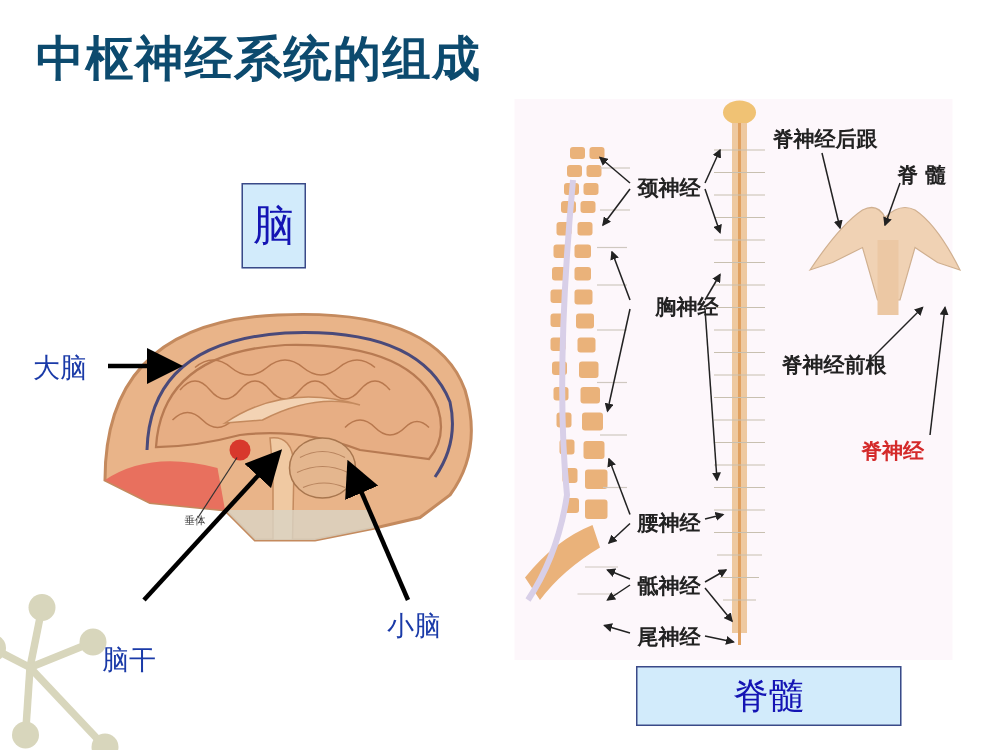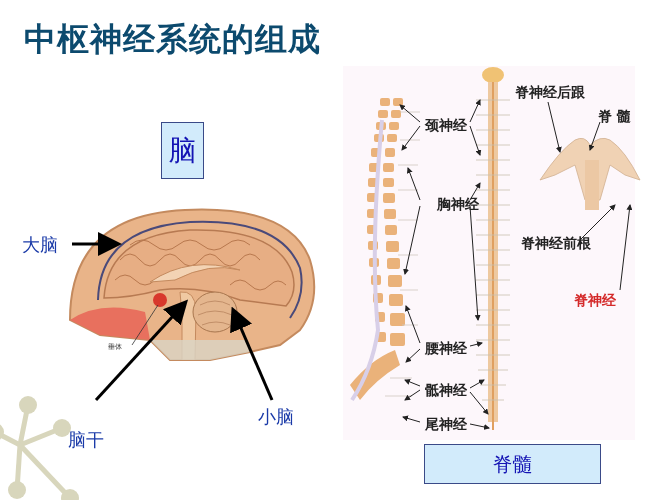--- a/index.html
+++ b/index.html
@@ -11,21 +11,21 @@
     .abs { position: absolute; }
     .title {
       left: 24px; top: 18px; font-size: 32px; color: #0c4a6e; font-weight: bold;
       letter-spacing: 1px; white-space: nowrap;
     }
     .label-box {
       background: #d2ebfb; border: 1.5px solid #3a4a88; color: #1414b4;
       display: flex; align-items: center; justify-content: center; box-sizing: border-box;
     }
     .brain-box { left: 161px; top: 122px; width: 43px; height: 57px; font-size: 28px; }
-    .spine-box { left: 424px; top: 444px; width: 177px; height: 40px; font-size: 20px; }
+    .spine-box { left: 424px; top: 444px; width: 177px; height: 40px; font-size: 24px; }
     .blue-label { color: #1a3aa8; font-size: 18px; white-space: nowrap; }
     .spine-panel { left: 343px; top: 66px; width: 292px; height: 374px; background: #fdf7fb; }
     .sm { font-size: 14px; color: #222; white-space: nowrap; font-family: "DejaVu Serif", serif; font-weight: bold; }
     .tiny { font-size: 7px; color: #333; white-space: nowrap; }
     .red { color: #d42a2a; text-align: center; }
     svg { position: absolute; left: 0; top: 0; }
   </style>
 </head>
 <body>
 
@@ -90,21 +90,21 @@
     </marker>
   </defs>
   <line x1="72" y1="244" x2="116" y2="244" stroke="#000" stroke-width="3" marker-end="url(#ah)"></line>
   <line x1="96" y1="400" x2="184" y2="304" stroke="#000" stroke-width="3" marker-end="url(#ah)"></line>
   <line x1="272" y1="400" x2="234" y2="312" stroke="#000" stroke-width="3" marker-end="url(#ah)"></line>
 </svg>
 
 <div class="abs blue-label" style="left:22px; top:233px;">大脑</div>
 <div class="abs blue-label" style="left:68px; top:405px;margin-top:23px;">脑干</div>
 <div class="abs blue-label" style="left:258px; top:405px;">小脑</div>
-<div class="abs tiny" style="left:88px; top:342px;padding-left:20px;">垂体</div>
+<div class="abs tiny" style="left:103px; top:342px;padding-left:20px;">垂体</div>
 
 <div class="abs spine-panel"></div>
 
 <svg width="667" height="500" viewBox="0 0 667 500">
 
   <g fill="#eab27a">
     <rect x="380" y="98" width="10" height="8" rx="2"></rect>
       <rect x="393" y="98" width="10" height="8" rx="2"></rect>
     <rect x="378" y="110" width="10" height="8" rx="2"></rect>
       <rect x="391" y="110" width="10" height="8" rx="2"></rect>

